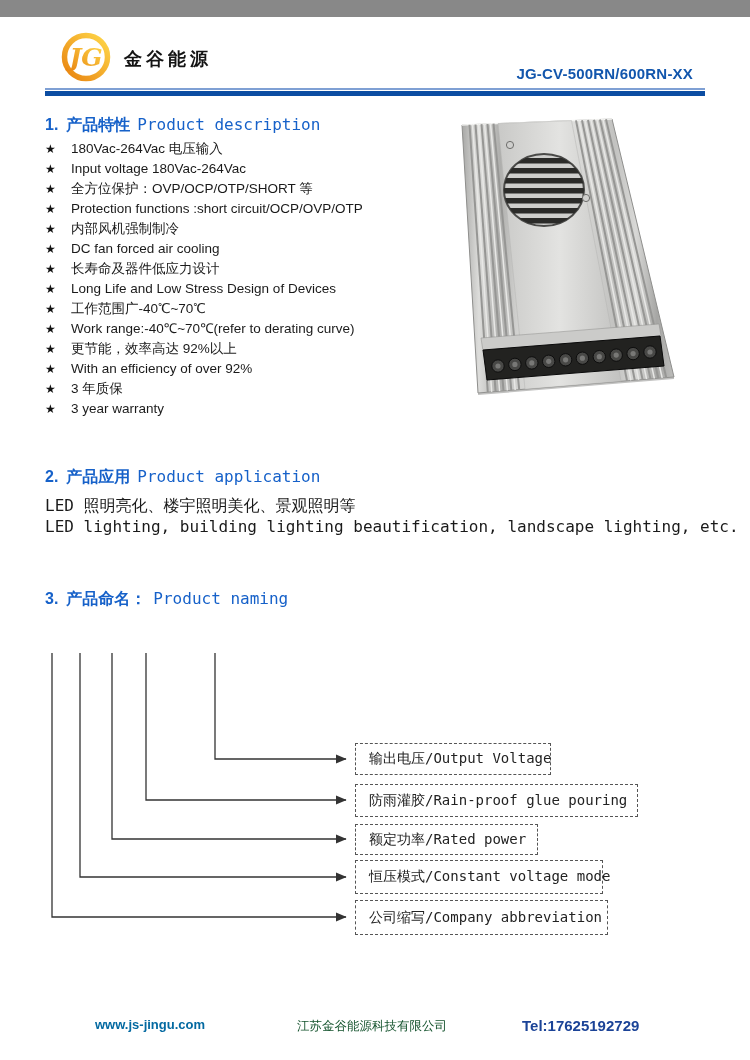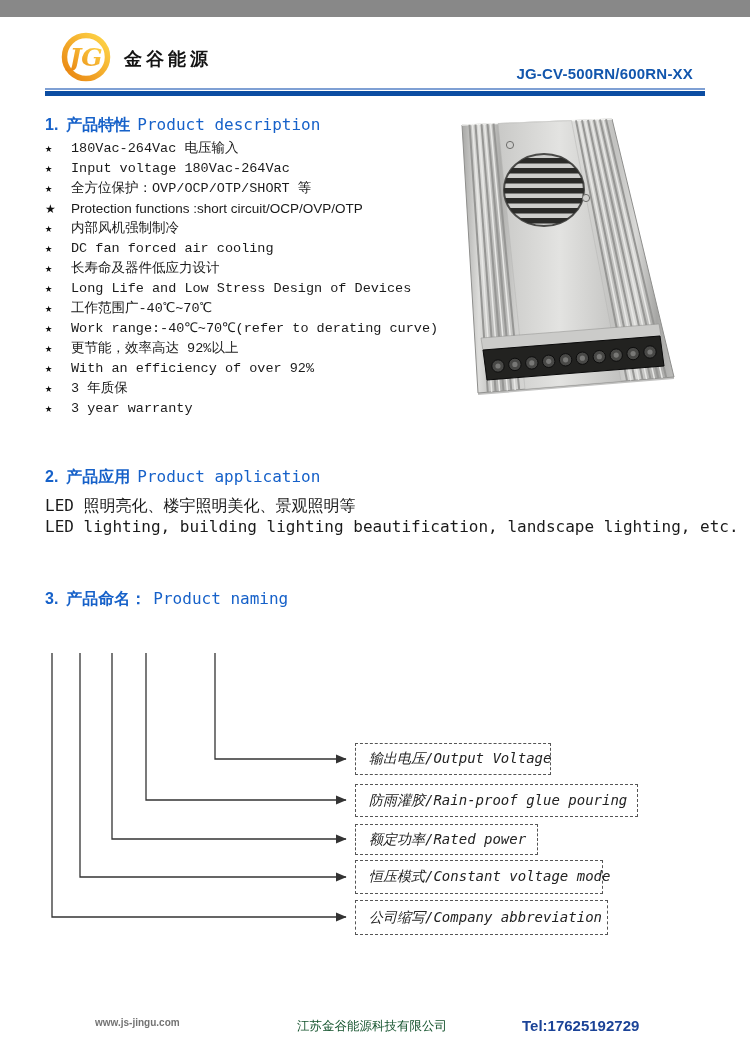--- a/index.html
+++ b/index.html
@@ -25,21 +25,21 @@
   
   .sec-title{position:absolute; left:45px; font-size:16px; font-weight:bold; color:#1661c9; white-space:nowrap;}
   .sec-title .num{margin-right:8px;}
   .sec-title .en{font-family:"DejaVu Sans Mono","Liberation Sans",sans-serif; font-weight:normal; margin-left:7px; font-size:16px;}
   .t1{top:98px;} .t2{top:450px;text-align:right;} .t3{top:572px;}
 
   
   .bullets{position:absolute; left:45px; top:122px; margin:0; padding:0; list-style:none; width:400px;}
   .bullets li{
     line-height:20px; font-size:13.5px; white-space:nowrap;
-    font-family:Liberation Mono, monospace;
+    font-family:Liberation Sans, sans-serif;
   }
   .bullets li.sans{font-family:"Liberation Sans",sans-serif;}
   .bullets .star{display:inline-block; width:26px; font-size:12px; color:#111;}
 
   
   .photo{position:absolute; left:448px; top:95px;}
 
   
   .s2-body{position:absolute; left:45px; top:478px; font-size:16px; line-height:21px;
     font-family:"DejaVu Sans Mono","Liberation Sans",sans-serif; white-space:nowrap;}
@@ -50,31 +50,30 @@
     font-family:"DejaVu Sans Mono","Liberation Mono",monospace; color:#111; white-space:pre;
   }
   .model-line .tok{border-bottom:1.5px solid #222; padding-bottom:1px;}
   .diagram-svg{position:absolute; left:40px; top:630px;}
   .label-box{
     position:absolute; left:355px; box-sizing:border-box;
     border:1.5px dashed #555; background:#fff;
     display:flex; align-items:center; padding-left:13px;
     font-size:14px; color:#222; white-space:nowrap;
     font-family:"DejaVu Sans Mono","Liberation Sans",sans-serif;
-    font-style:italic;
   }
   .lb0{top:726px; width:196px; height:32px;}
   .lb1{top:767px; width:283px; height:33px;align-items:center;}
   .lb2{top:807px; width:183px; height:31px;}
   .lb3{top:843px; width:248px; height:34px;}
   .lb4{top:883px; width:253px; height:35px;}
 
   
   .footer{position:absolute; left:0; right:0; top:1000px; height:24px;}
-  .f-web{position:absolute; left:95px; font-size:10px; font-weight:bold; color:#737373;}
+  .f-web{position:absolute; left:95px; font-size:13px; font-weight:bold; color:#0369a1;}
   .f-company{position:absolute; left:297px; top:1px; font-size:12.5px; color:#14532d;}
   .f-tel{position:absolute; left:522px; font-size:15px; font-weight:bold; color:#1b4397;}
 </style>
 </head>
 <body>
 
 <div class="page">
 
   <svg class="logo-svg" width="60" height="54" viewBox="0 0 60 54">
     <defs>

